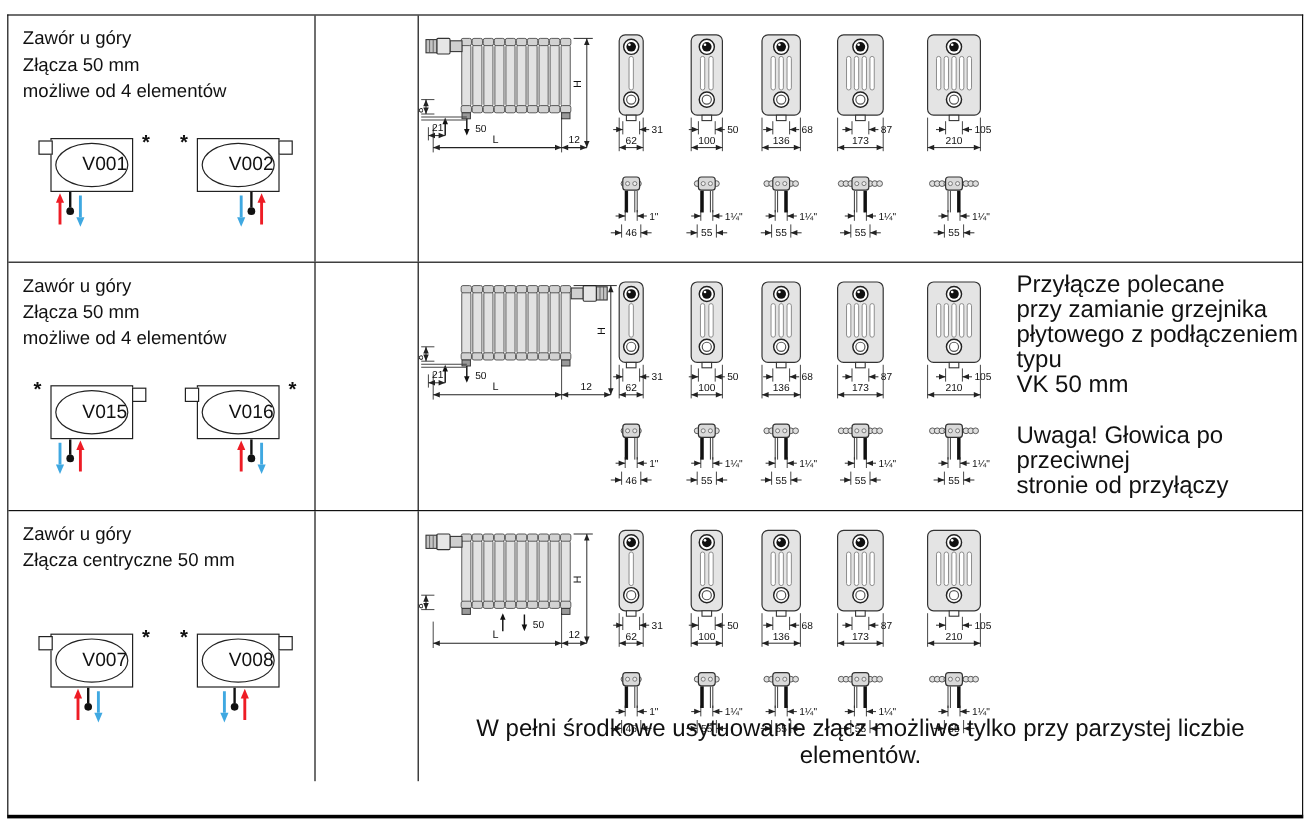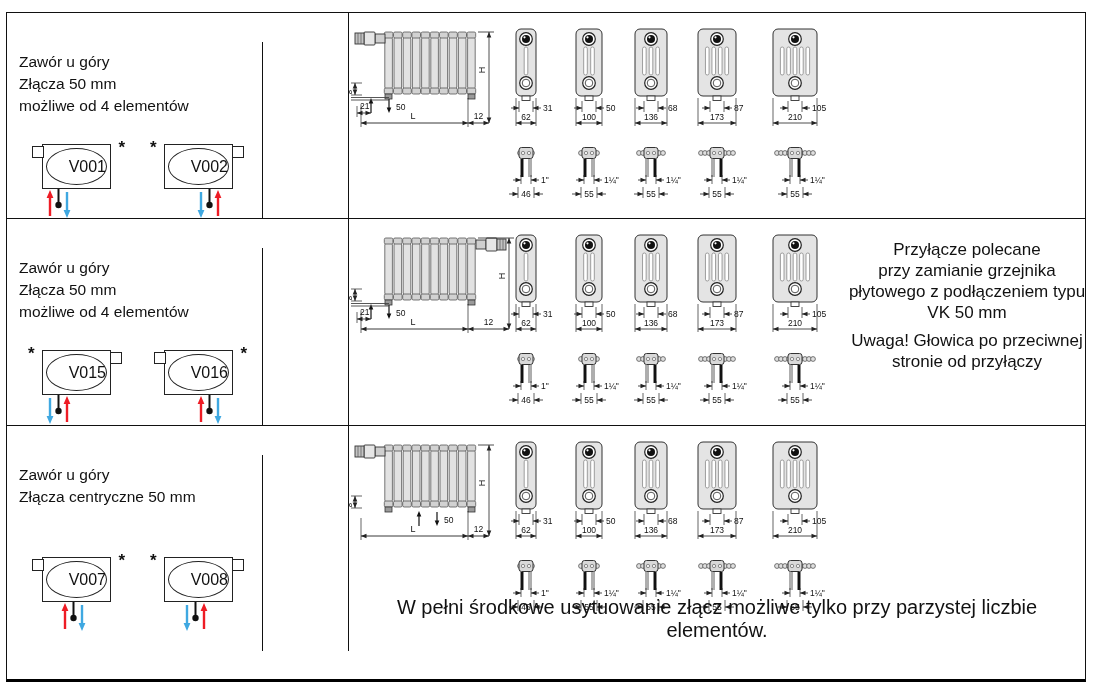--- a/index.html
+++ b/index.html
@@ -1,35 +1,35 @@
 <!DOCTYPE html>
 <html><head>
 <meta charset="utf-8">
 <style>
   html,body{margin:0;padding:0;background:#fff;}
   .page{position:relative;width:1094px;height:691px;background:#fff;font-family:"Liberation Sans",sans-serif;color:#111;overflow:hidden;}
   .ctable{position:absolute;left:6px;top:12px;width:1080px;height:670px;border:1.4px solid #111;border-bottom:3px solid #000;box-sizing:border-box;background:#fff;}
   .thead{height:29px;background:#c9c9c9;border-bottom:1.4px solid #111;font-weight:bold;font-size:16.5px;line-height:29px;padding-left:8px;white-space:nowrap;box-sizing:border-box;}
   .trow{display:flex;position:relative;border-bottom:1.4px solid #111;box-sizing:border-box;}
   .trow.last{border-bottom:none;}
-  .c1{width:256px;border-right:1.4px solid #111;position:relative;box-sizing:border-box;margin-top:29px;}
+  .c1{width:256px;border-right:1.4px solid #111;position:relative;box-sizing:border-box;}
   .c2{width:86px;border-right:1.4px solid #111;box-sizing:border-box;}
   .c3{flex:1;position:relative;box-sizing:border-box;}
   .desc{padding:9px 0 0 12px;font-size:15.5px;line-height:22px;}
   .valves{position:absolute;left:35px;top:102px;width:191px;height:84px;}
   .vbox{position:absolute;top:0;width:69px;height:45px;border:1.4px solid #222;background:#fff;box-sizing:border-box;}
   .vell{position:absolute;left:3px;top:3px;right:3px;bottom:3px;border:1.6px solid #222;border-radius:50%;display:flex;align-items:center;justify-content:flex-end;}
   .vlab{font-size:16px;color:#111;}
   .vtab{position:absolute;width:10px;height:10px;border:1.4px solid #222;background:#fff;top:1px;}
   .tl{left:-11.5px;}.tr{right:-11.5px;}
   .vstar{position:absolute;top:-7px;font-size:17px;font-weight:700;color:#111;}
   .sl{left:-15px;}.sr{right:-15px;}
   .varr{position:absolute;top:44px;}
-  .side-note{position:absolute;left:498px;top:20px;width:240px;font-size:17px;line-height:21px;text-align:center;}
-  .side-note .p2{margin-top:7px;}
+  .side-note{position:absolute;left:498px;top:8px;width:240px;font-size:20px;line-height:21px;}
+  .side-note .p2{margin-top:21px;}
   .foot-note{position:absolute;left:0;right:0;bottom:9px;text-align:center;font-size:20px;}
   svg text{font-family:"Liberation Sans",sans-serif;}
 </style>
 </head>
 <body>
 
 <div class="page">
   <div class="ctable">
 
     <div class="trow" style="height:206px">

